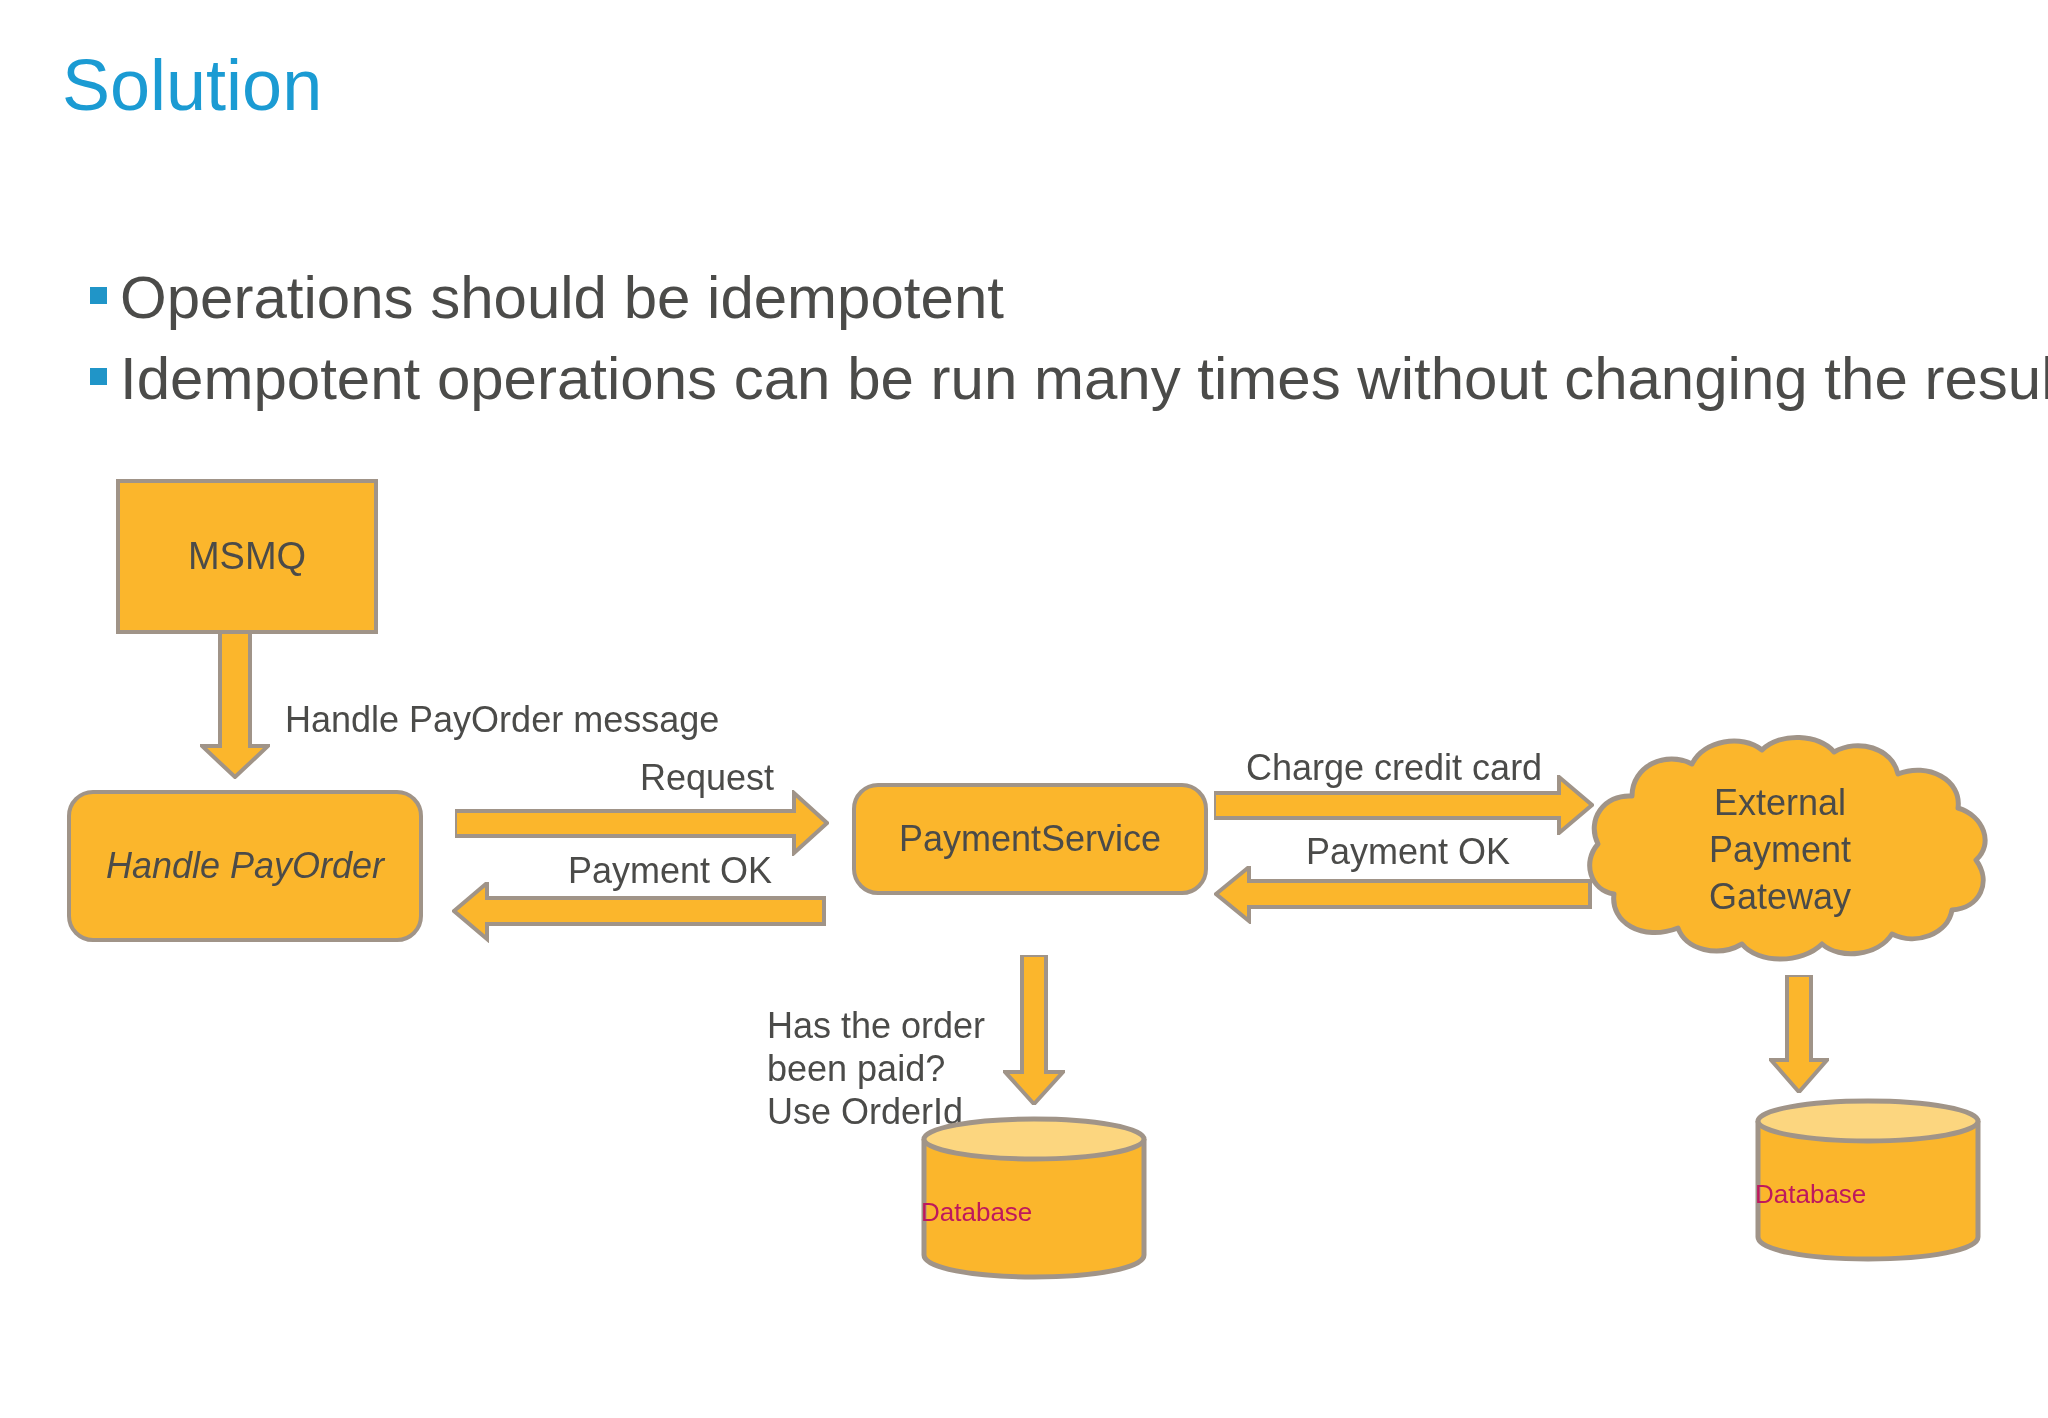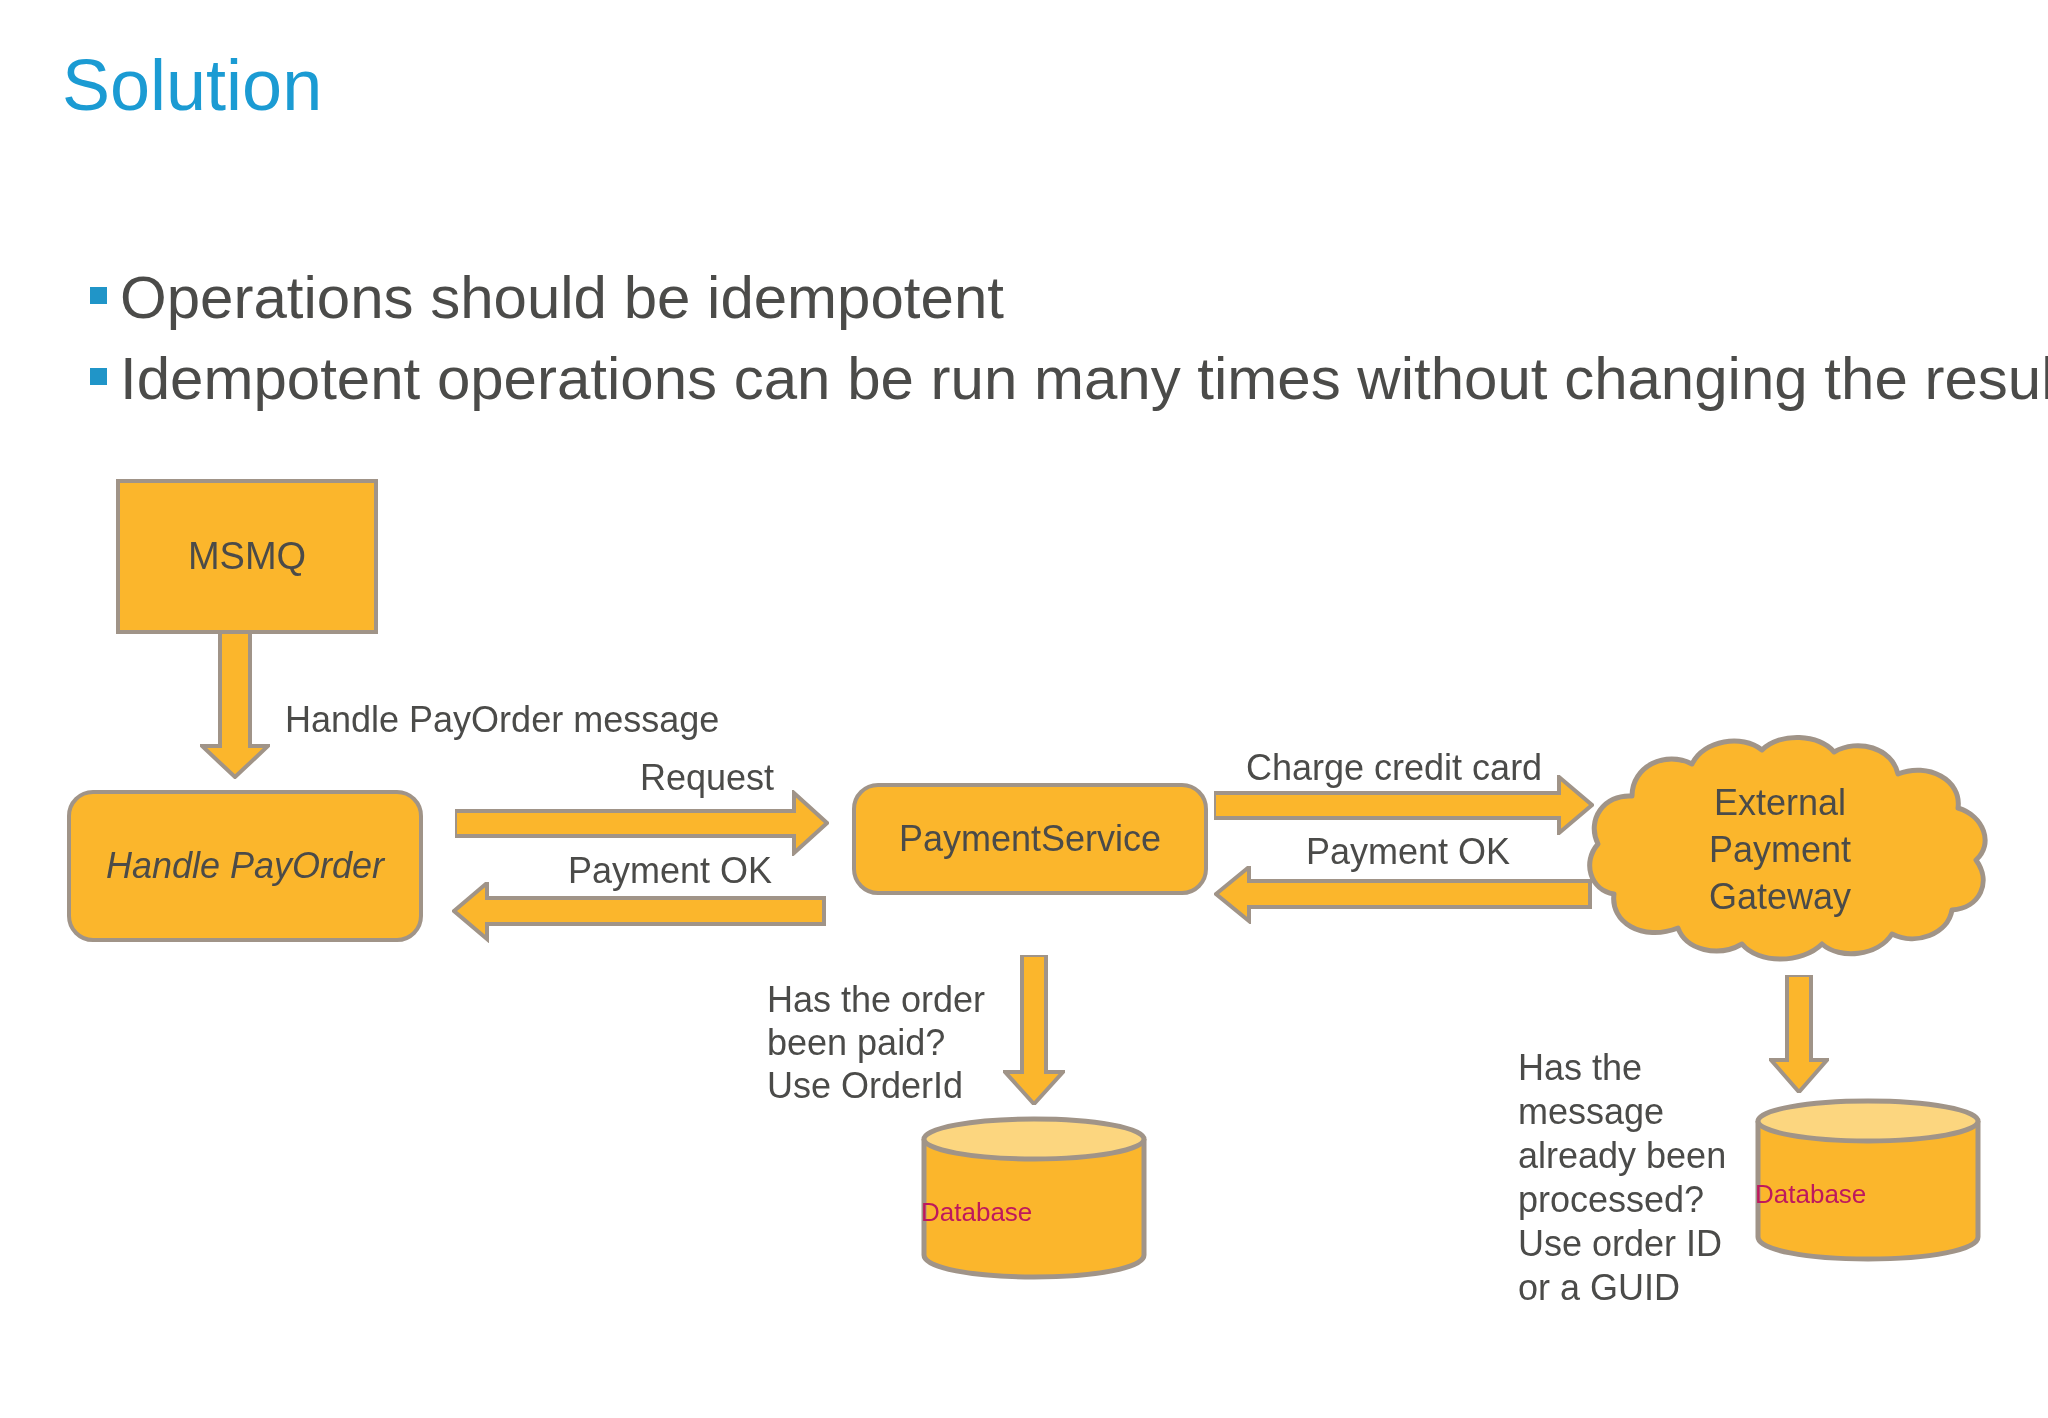--- a/index.html
+++ b/index.html
@@ -56,21 +56,21 @@
   .lbl-msmq-arrow{left:285px;top:700px;}
   .lbl-request{left:707px;top:758px;transform:translateX(-50%);}
   .lbl-payok-left{left:670px;top:851px;transform:translateX(-50%);}
   .lbl-charge{left:1246px;top:748px;}
   .lbl-payok-right{left:1408px;top:832px;transform:translateX(-50%);}
 
   
   .note{
     font-size:36px;line-height:43px;color:#4B4B49;white-space:nowrap;
   }
-  .note-left{left:767px;top:978px;}
+  .note-left{left:767px;top:1004px;}
   .note-right{left:1518px;top:1046px;line-height:44px;}
 
   
   .cloud-text{
     left:1655px;top:779px;width:250px;
     text-align:center;
     font-size:36px;line-height:47px;color:#4B4B49;
   }
 
   
@@ -172,28 +172,20 @@
   <svg class="abs" style="left:921px;top:1115px;" width="227" height="166" viewBox="0 0 227 166">
     <path d="M3,24 L3,140 C3,153 52,162 113,162 C174,162 223,153 223,140 L223,24" fill="#FBB62C" stroke="#A09488" stroke-width="5"></path>
     <ellipse cx="113" cy="24" rx="110" ry="20" fill="#FCD67F" stroke="#A09488" stroke-width="5"></ellipse>
   </svg>
   <div class="abs db-label db-label-left">Database</div>
 
   <svg class="abs" style="left:1769px;top:975px;" width="60" height="118" viewBox="0 0 60 118">
     <polygon points="18,0 42,0 42,85 58,85 30,117 2,85 18,85" fill="#FBB62C" stroke="#A09488" stroke-width="4" stroke-linejoin="miter"></polygon>
   </svg>
 
-  <div class="abs note note-right">
-    <div>Has the</div>
-    <div>message</div>
-    <div>already been</div>
-    <div>processed?</div>
-    <div>Use order ID</div>
-    <div>or a GUID</div>
-  </div>
 
   <svg class="abs" style="left:1755px;top:1097px;" width="227" height="166" viewBox="0 0 227 166">
     <path d="M3,24 L3,140 C3,153 52,162 113,162 C174,162 223,153 223,140 L223,24" fill="#FBB62C" stroke="#A09488" stroke-width="5"></path>
     <ellipse cx="113" cy="24" rx="110" ry="20" fill="#FCD67F" stroke="#A09488" stroke-width="5"></ellipse>
   </svg>
   <div class="abs db-label db-label-right">Database</div>
 
 </div>
 
 </body></html>

